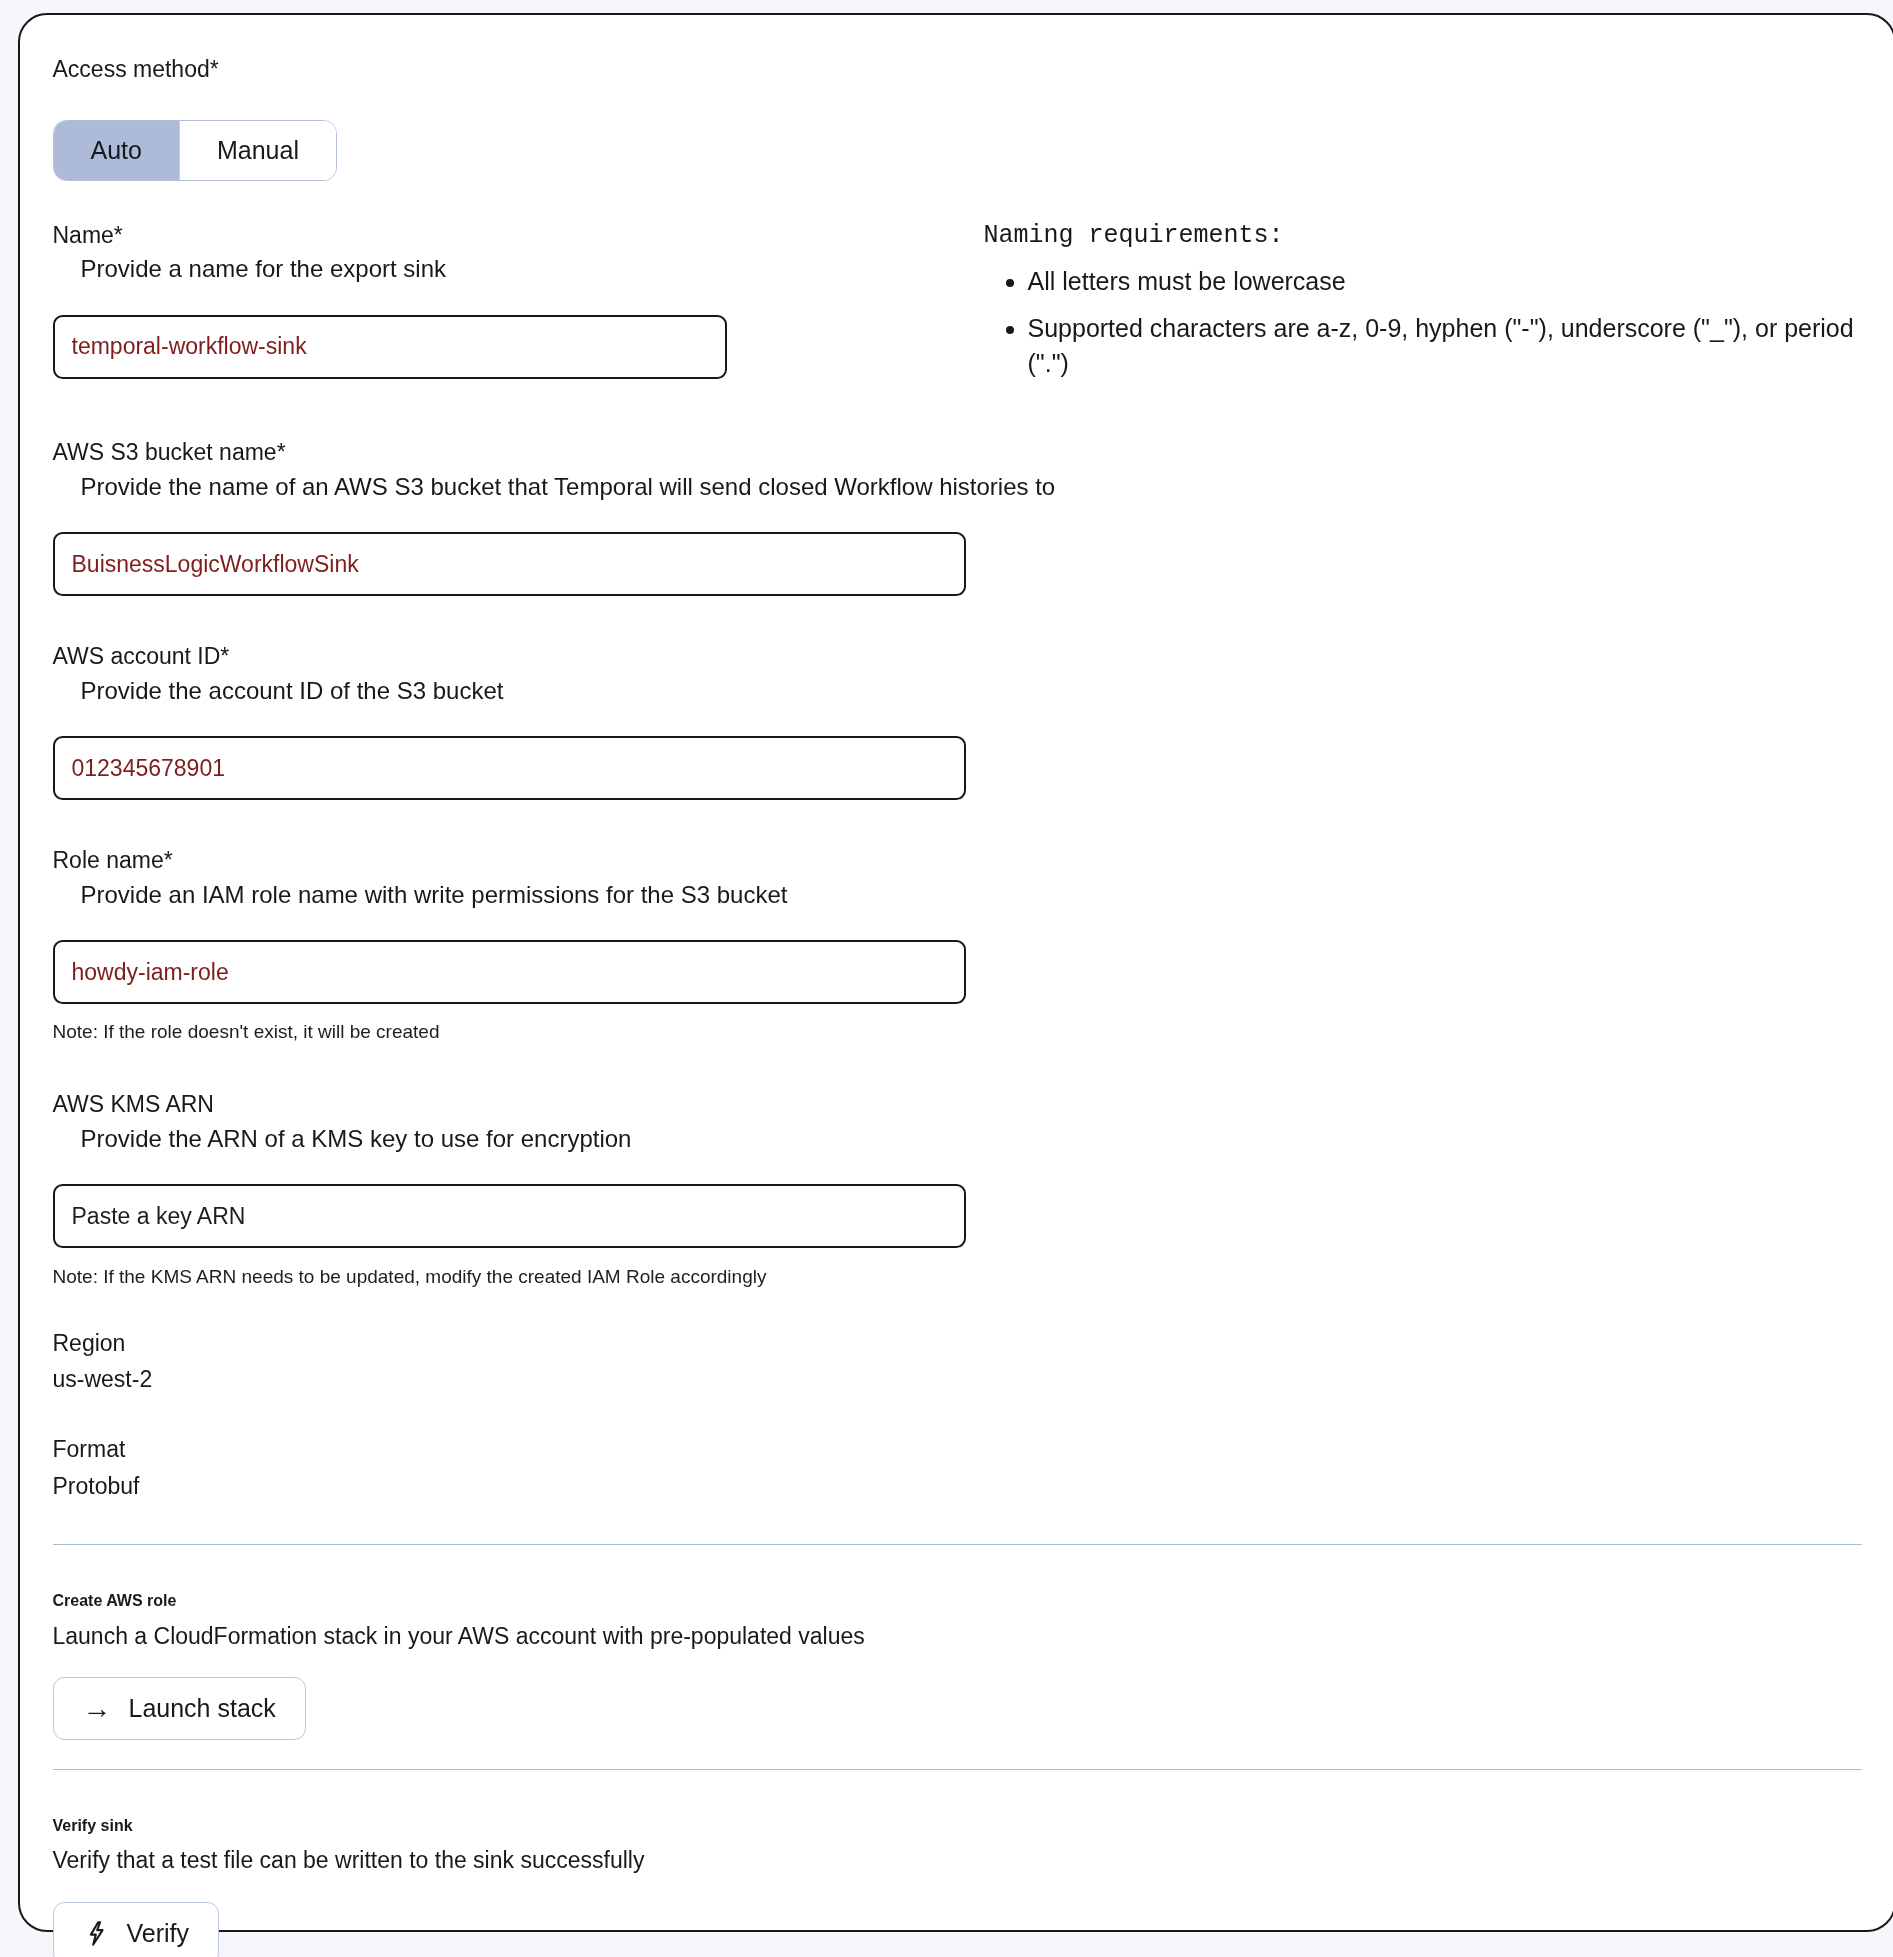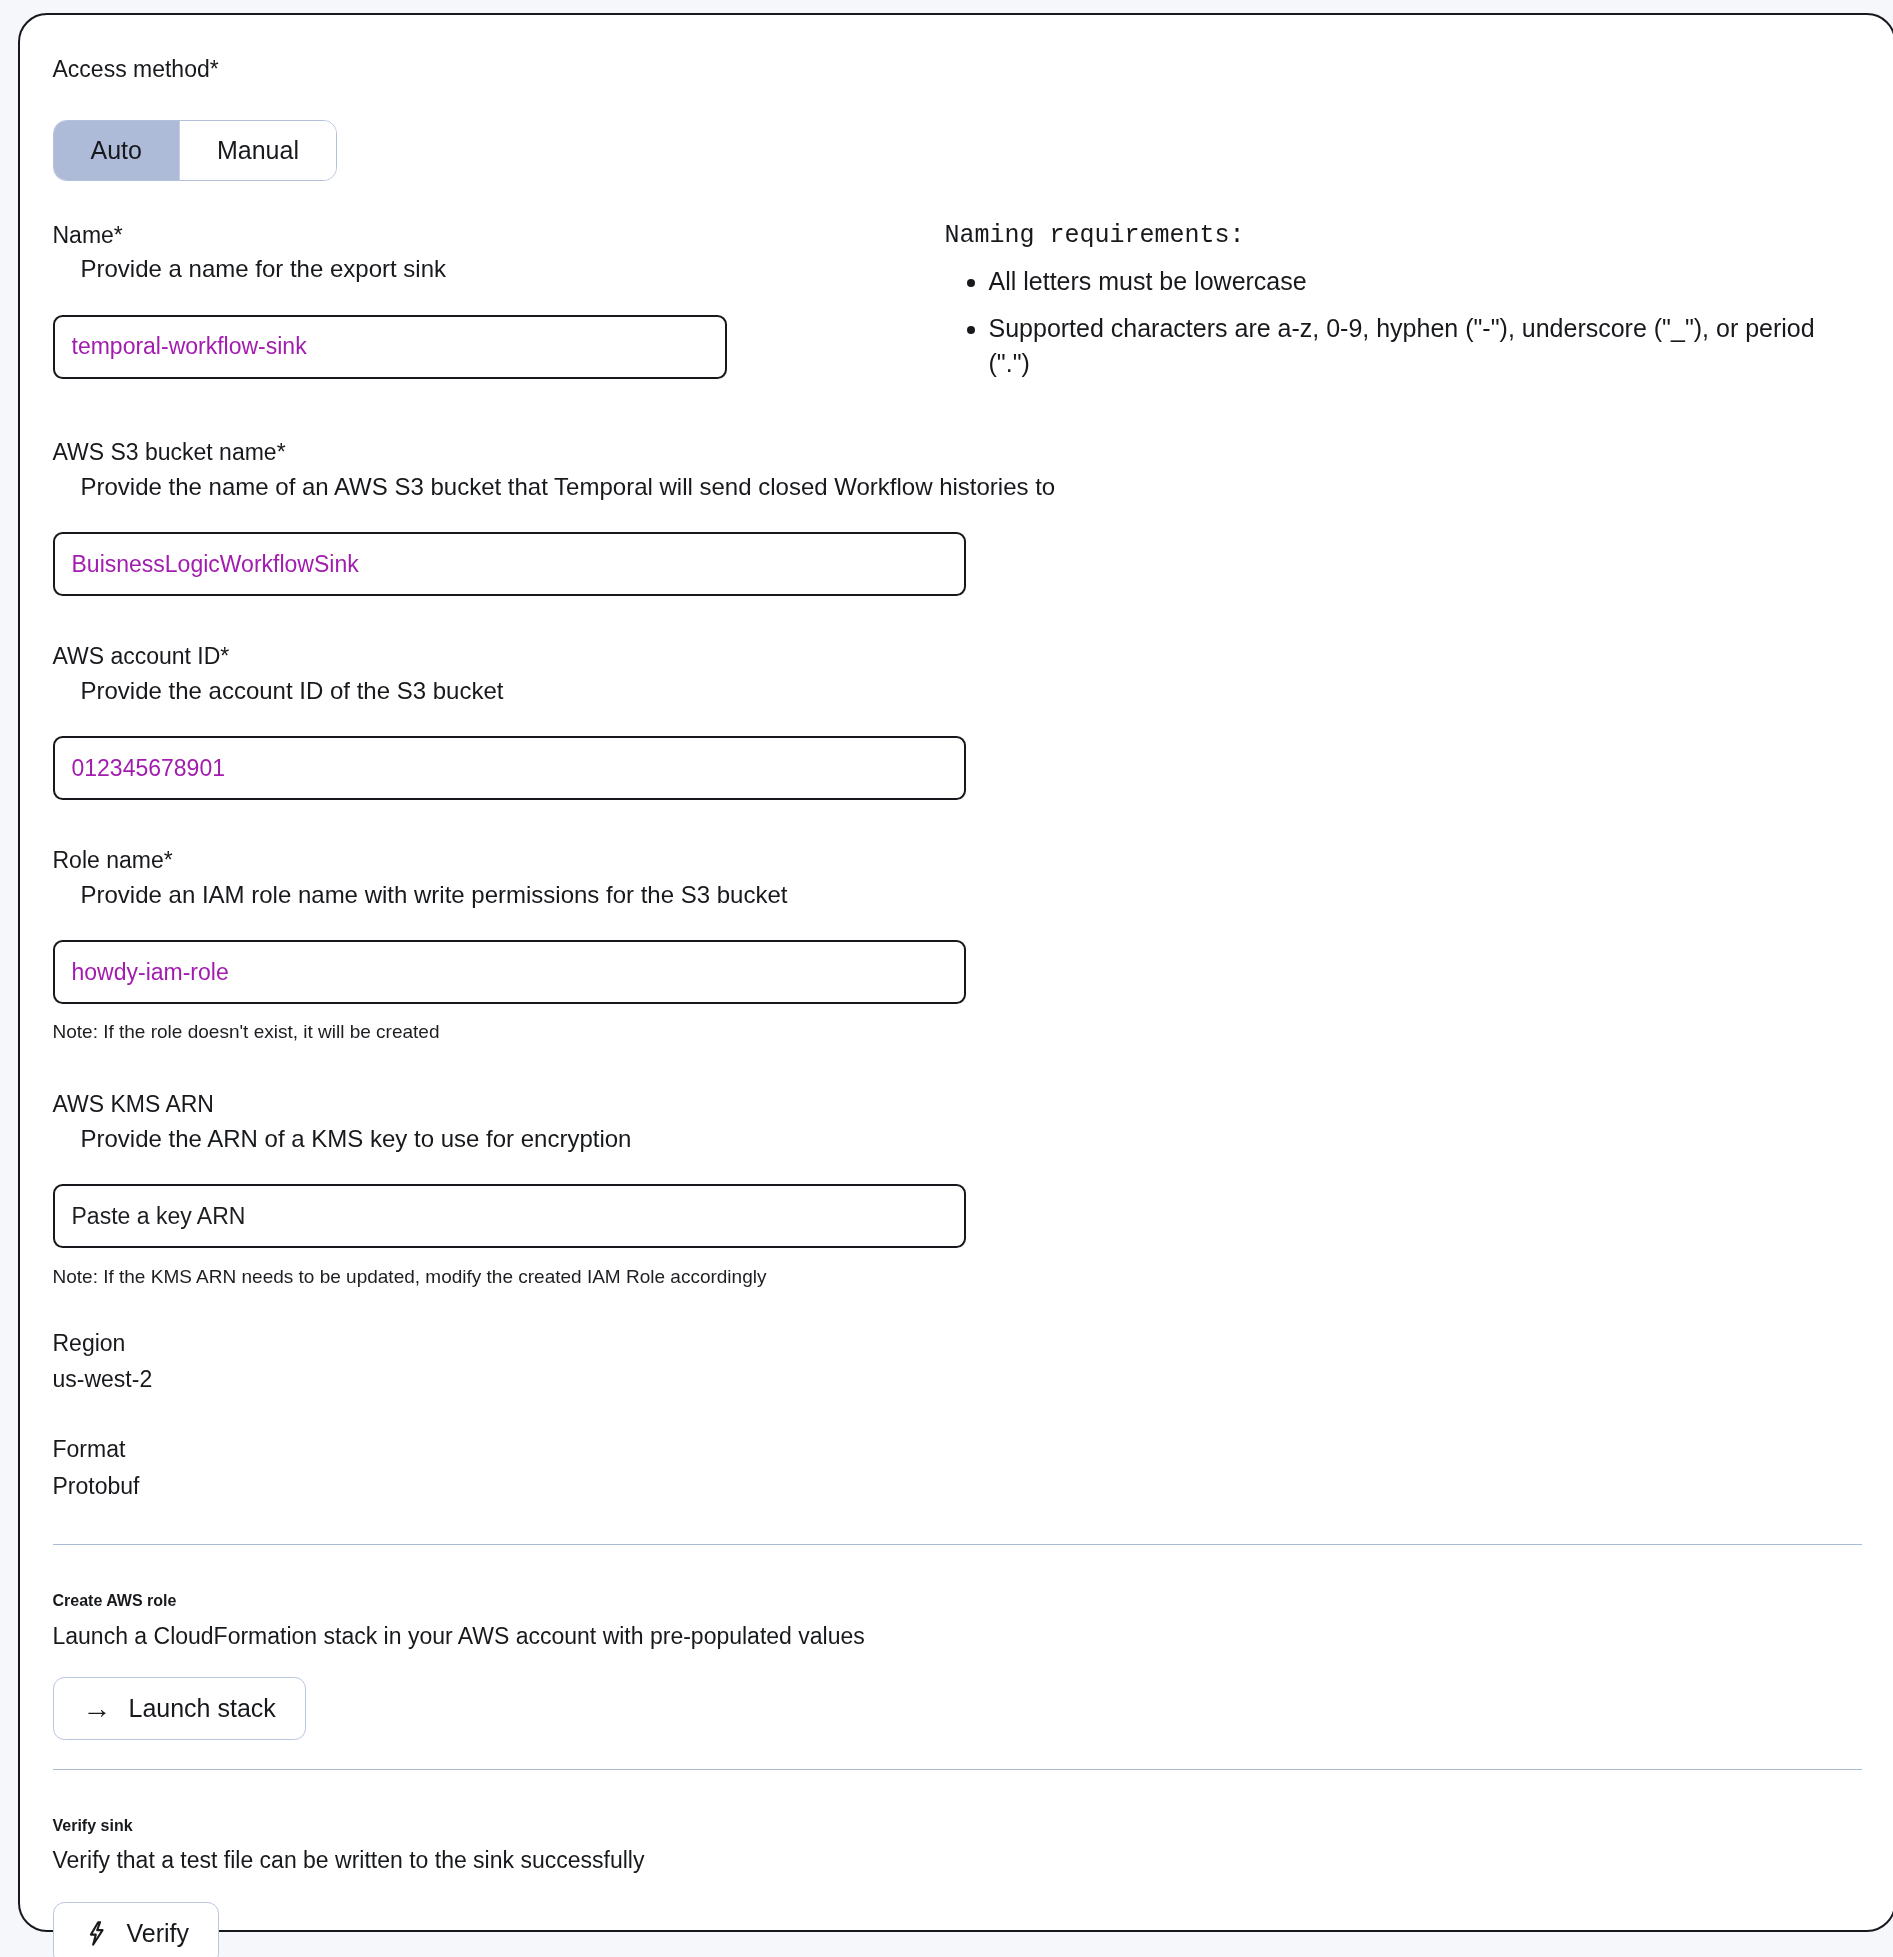--- a/index.html
+++ b/index.html
@@ -5,30 +5,30 @@
   html,body{margin:0;padding:0;background:#f5f7fa;font-family:"Liberation Sans",sans-serif;color:#17191c;}
   .page{position:relative;width:1894px;height:1958px;background:#f5f7fa;overflow:hidden;}
   .card{position:absolute;left:18px;top:13.4px;width:1878px;height:1919px;box-sizing:border-box;
         background:#ffffff;border:2.9px solid #17191c;border-radius:29px;padding:38px 32.5px;}
   .label{font-size:23px;line-height:32.5px;}
   .desc{font-size:24px;line-height:32.5px;margin-top:1.9px;margin-left:28px;}
   .note{font-size:19px;line-height:25px;margin-top:15.3px;color:#1c1e21;}
   .group{margin-top:44px;}
   .text-input{display:block;margin-top:29px;width:913px;height:64px;box-sizing:border-box;
         border:2.4px solid #16181b;border-radius:9.6px;background:#fff;
-        font-family:"Liberation Sans",sans-serif;font-size:23px;color:#a21caf;padding:0 17px;outline:none;}
+        font-family:"Liberation Sans",sans-serif;font-size:23px;color:#7f1d1d;padding:0 17px;outline:none;}
   .text-input.narrow{width:674px;}
   .text-input::placeholder{color:#1c1e21;opacity:1;}
   
   .toggle{display:inline-flex;margin-top:34px;border:1.9px solid #b3c0da;border-radius:13.4px;overflow:hidden;}
   .toggle .seg{font-size:25px;line-height:59px;height:59px;padding:0 37px;cursor:pointer;background:#fff;}
   .toggle .seg.selected{background:#adbbd8;}
   .toggle .seg + .seg{border-left:1px solid #c6d0e4;}
   
-  .row{display:flex;margin-top:38px;}
+  .row{display:flex;margin-top:38px;gap:39px;}
   .col-left{width:892px;flex:0 0 892px;}
   .col-right{flex:1;padding-top:0px;}
   .req-title{font-size:25px;line-height:34px;font-family:Liberation Mono, monospace;}
   .req-list{margin:11.5px 0 0 0;padding-left:44px;}
   .req-list li{font-size:25px;line-height:35px;margin-bottom:11.5px;}
   
   .pair{margin-top:38px;}
   .pair .value{font-size:23px;line-height:32.5px;margin-top:3.8px;}
   hr.divider{border:none;border-top:1.9px solid #a9bcd4;margin:42px 0 40px 0;}
   hr.divider.second{margin:29px 0 40px 0;}

